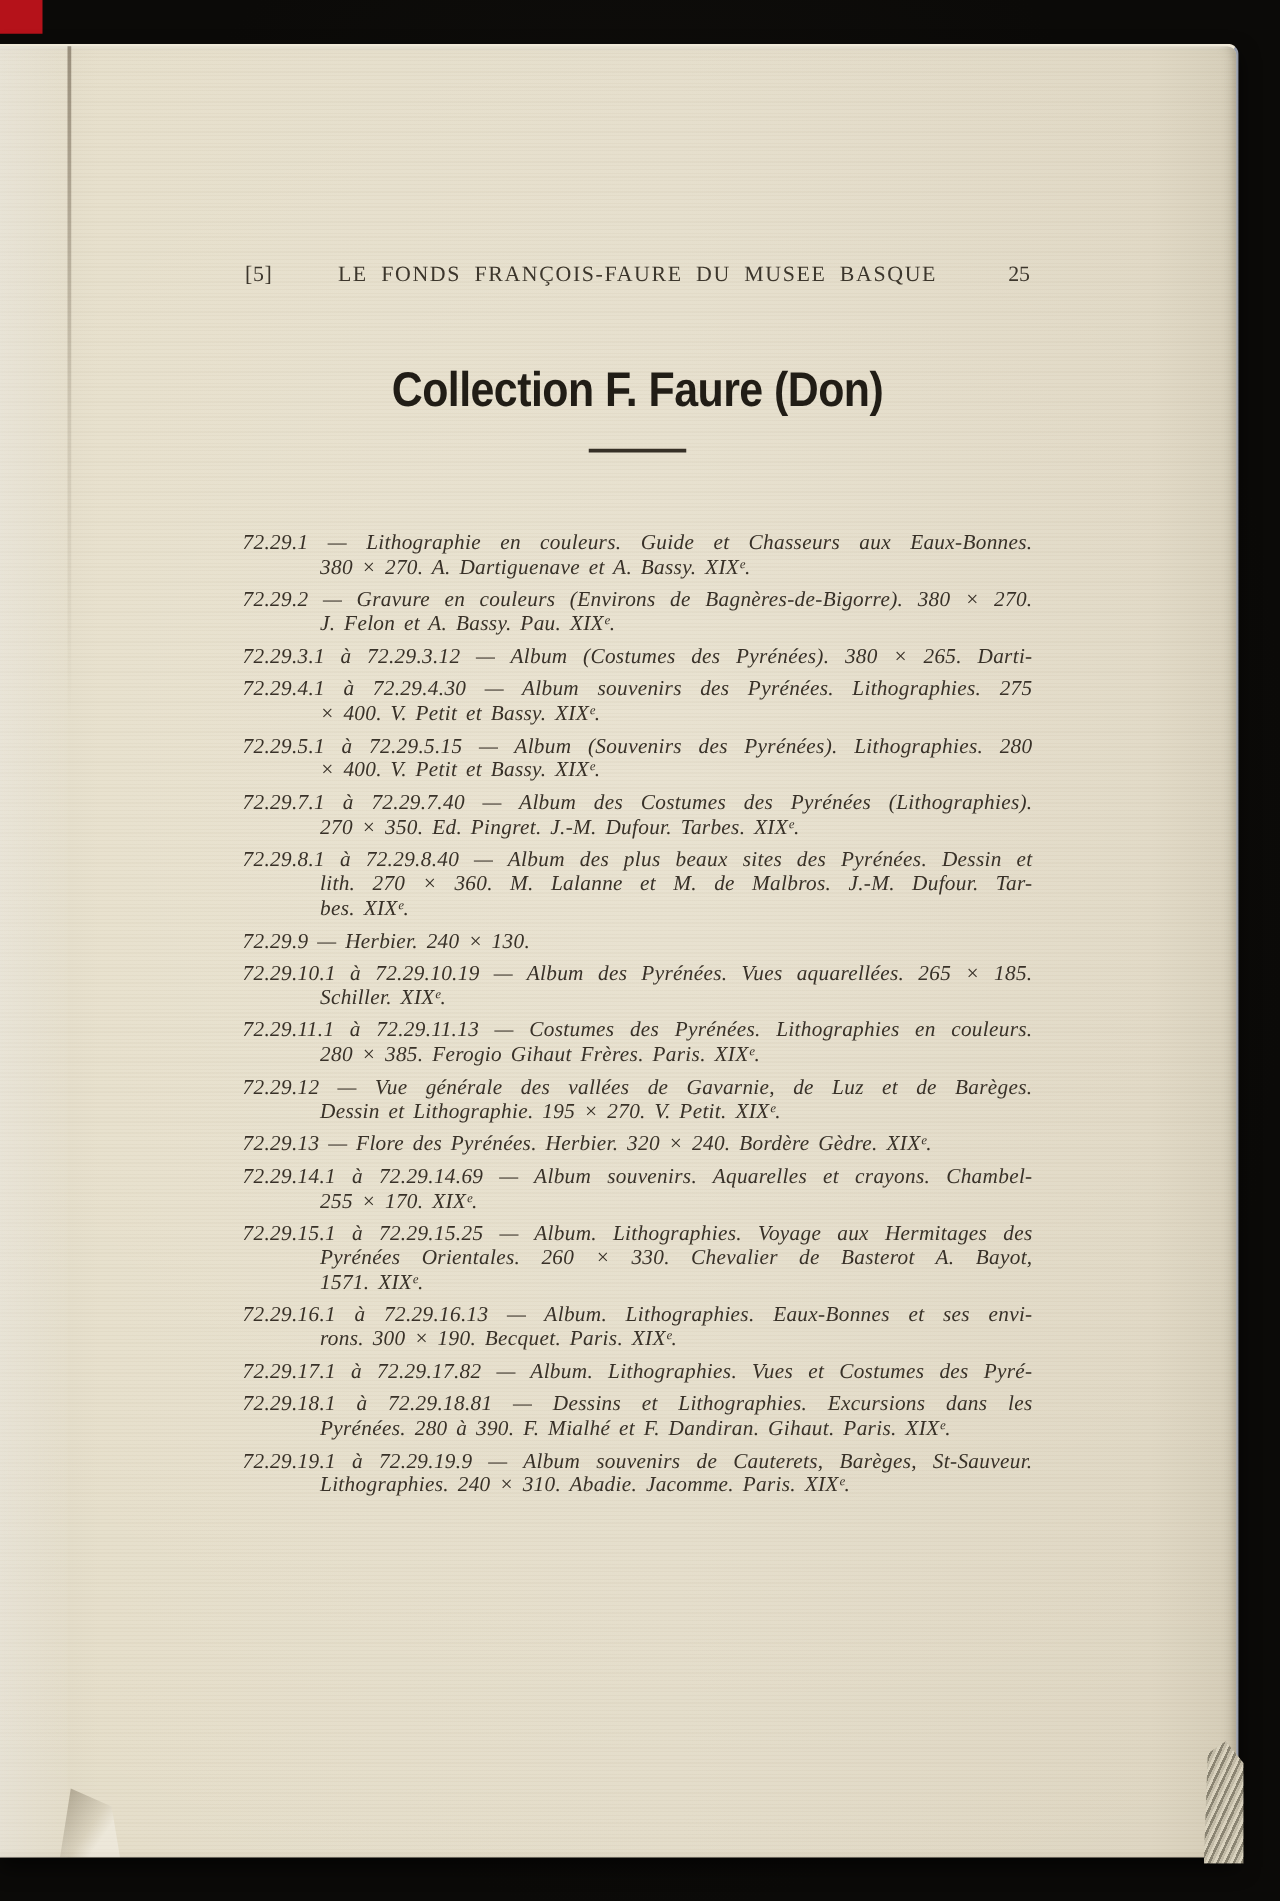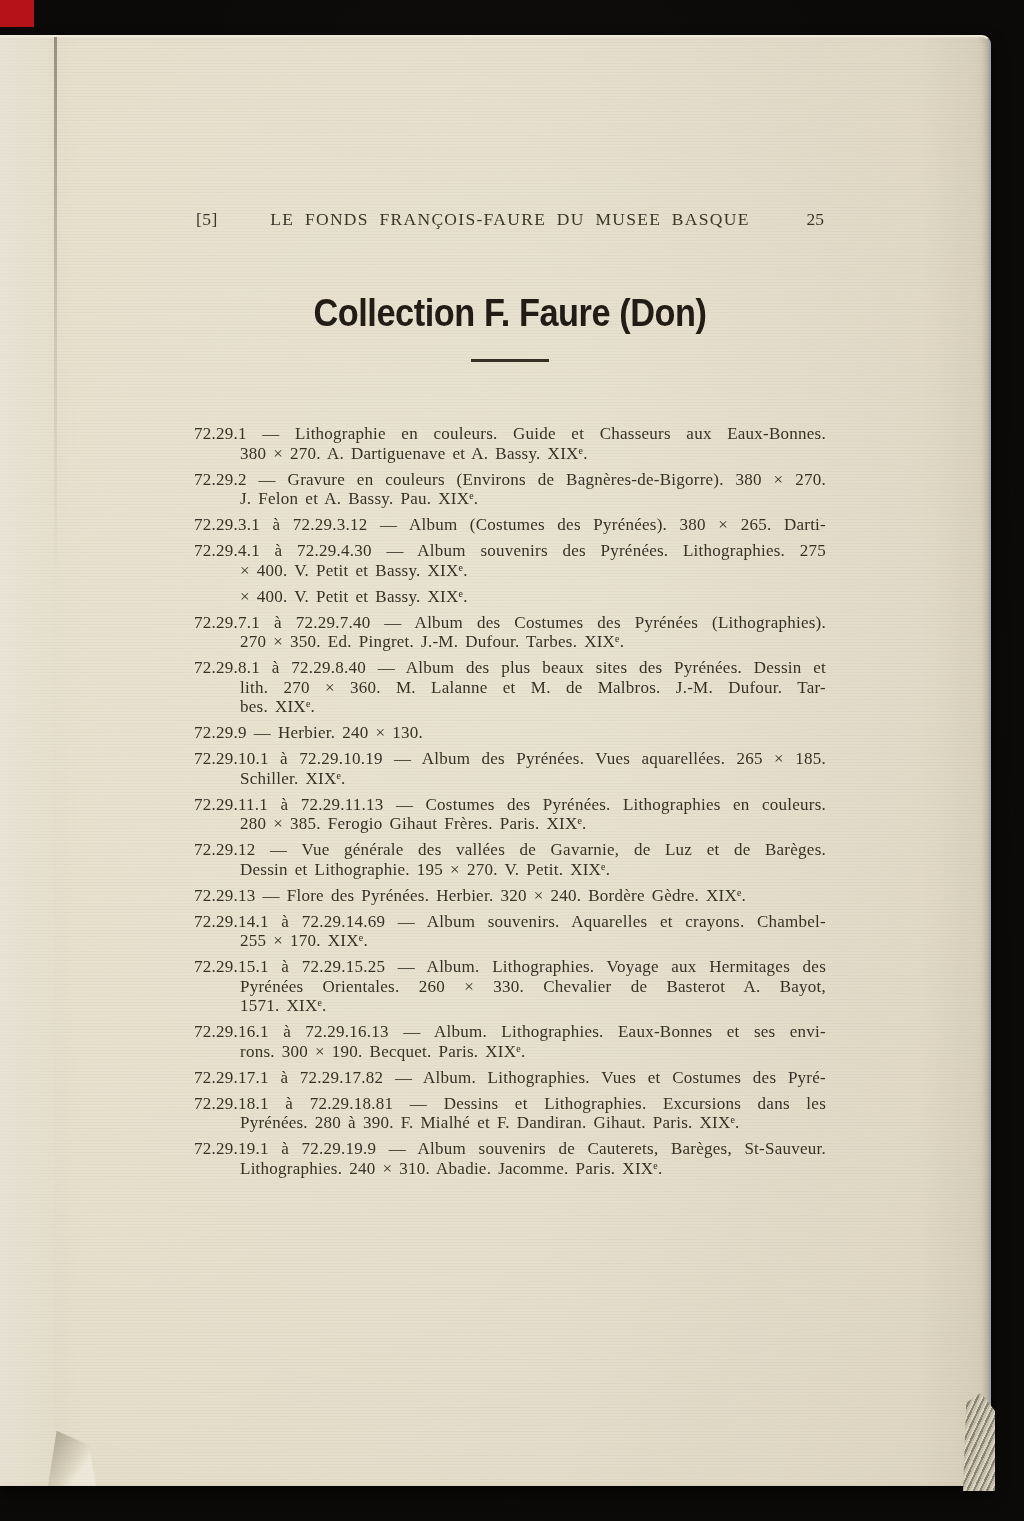--- a/index.html
+++ b/index.html
@@ -58,23 +58,23 @@
     font-family:"Liberation Sans","DejaVu Sans",sans-serif; font-weight:700;
     font-size:39px; line-height:1; letter-spacing:-0.5px; color:#211d16;
     transform:scaleX(0.88); transform-origin:50% 50%;
   }
   .rule { position:absolute; top:322px; left:50%; transform:translateX(-50%);
           width:78px; height:3px; background:#352f26; }
 
   .entries { position:absolute; top:387px; left:0; width:100%;
              font-size:17px; line-height:19.5px; letter-spacing:0.25px; word-spacing:2.5px;
              color:#383128; }
-  .entry { margin:0 0 6.5px 0; }
+  .entry { margin:0 0 6.5px 0;font-style:italic; }
   .line { min-height:19.5px; }
-  .line.cont { margin-left:46px; }
+  .line.cont { margin-left:62px; }
   .line.just { text-align:justify; text-justify:inter-word; text-align-last:justify; }
 </style>
 </head>
 <body>
 
 <div class="scene">
   <div class="red-tag"></div>
 
   <div class="page">
     <div class="crease"></div>
@@ -101,20 +101,21 @@
             <div class="line cont">J. Felon et A. Bassy. Pau. XIXᵉ.</div>
           </div>
           <div class="entry">
             <div class="line just">72.29.3.1 à 72.29.3.12 — Album (Costumes des Pyrénées). 380 × 265. Darti-</div>
           </div>
           <div class="entry">
             <div class="line just">72.29.4.1 à 72.29.4.30 — Album souvenirs des Pyrénées. Lithographies. 275</div>
             <div class="line cont">× 400. V. Petit et Bassy. XIXᵉ.</div>
           </div>
           <div class="entry">
+            <div class="line just">72.29.5.1 à 72.29.5.15 — Album (Souvenirs des Pyrénées). Lithographies. 280</div>
             <div class="line cont">× 400. V. Petit et Bassy. XIXᵉ.</div>
           </div>
           <div class="entry">
             <div class="line just">72.29.7.1 à 72.29.7.40 — Album des Costumes des Pyrénées (Lithographies).</div>
             <div class="line cont">270 × 350. Ed. Pingret. J.-M. Dufour. Tarbes. XIXᵉ.</div>
           </div>
           <div class="entry">
             <div class="line just">72.29.8.1 à 72.29.8.40 — Album des plus beaux sites des Pyrénées. Dessin et</div>
             <div class="line cont just">lith. 270 × 360. M. Lalanne et M. de Malbros. J.-M. Dufour. Tar-</div>
             <div class="line cont">bes. XIXᵉ.</div>

